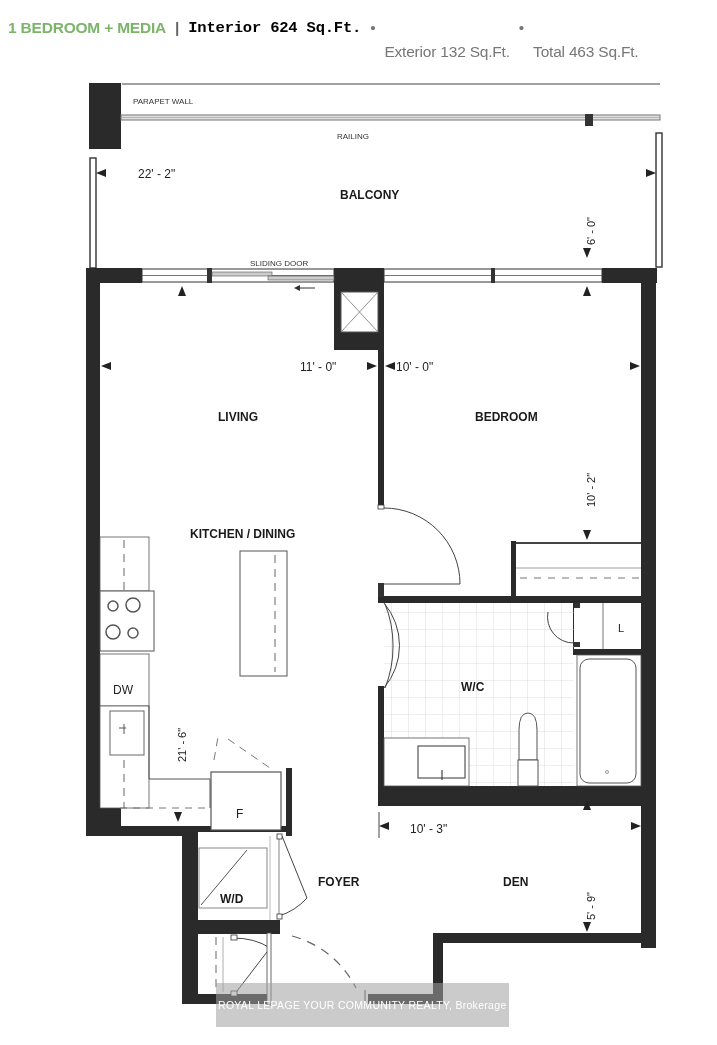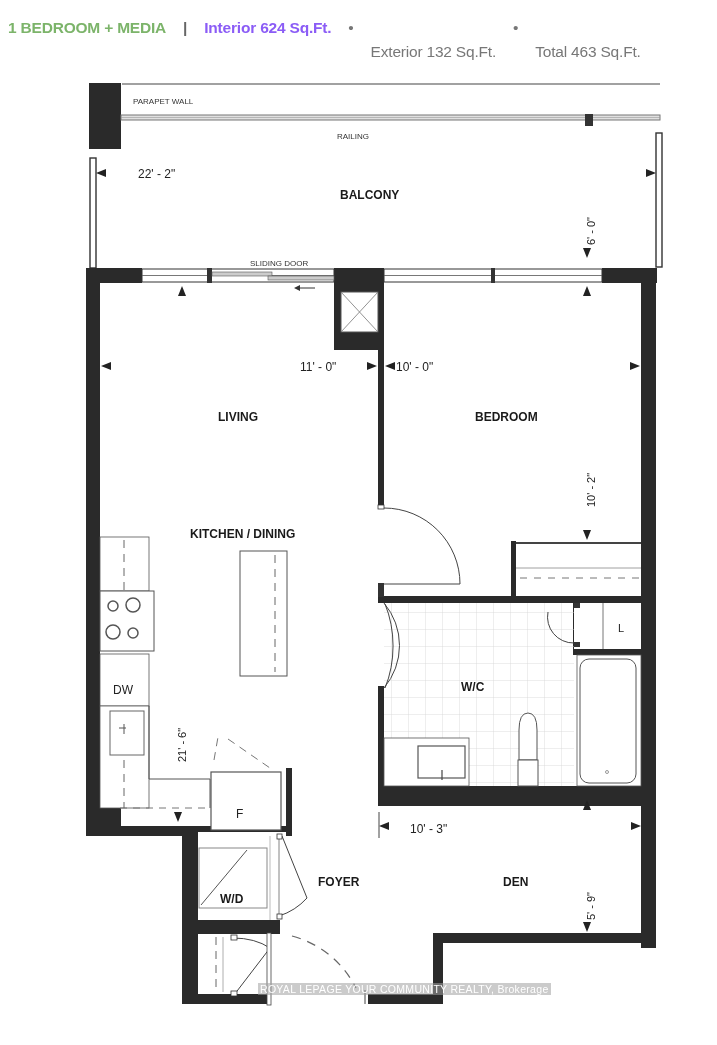--- a/index.html
+++ b/index.html
@@ -1,27 +1,27 @@
 <!DOCTYPE html>
 <html><head>
   <meta charset="utf-8">
   <style>
     html, body { margin: 0; padding: 0; background: #ffffff; }
     body { width: 717px; height: 1045px; position: relative; overflow: hidden; font-family: "Liberation Sans", sans-serif; }
-    .header { position: absolute; left: 8px; top: 16px; height: 24px; display: flex; align-items: center; white-space: nowrap; font-size: 15.5px; letter-spacing: -0.2px; gap: 8px; }
+    .header { position: absolute; left: 8px; top: 16px; height: 24px; display: flex; align-items: center; white-space: nowrap; font-size: 15.5px; letter-spacing: -0.2px; }
     .hdr-type { color: #7cb46a; font-weight: bold; }
     .hdr-sep { color: #666; margin: 0 9px; font-weight: bold; }
-    .hdr-interior { color: #8b5cf6; font-weight: bold; }
+    .hdr-interior { color: #000000; font-weight: bold; font-family: Liberation Mono, monospace; }
     .hdr-dot { color: #777; margin: 0 9px; }
     .hdr-light { color: #777; margin-top: 48px; }
     svg#plan { position: absolute; left: 0; top: 0; }
     .lbl { font-family: "Liberation Sans", sans-serif; font-weight: bold; fill: #1a1a1a; }
     .dim { font-family: "Liberation Sans", sans-serif; fill: #222; }
     .small { font-family: "Liberation Sans", sans-serif; fill: #333; font-size: 8px; }
-    .wm { position: absolute; left: 216px; top: 983px; font-size: 10.5px; color: #ffffff; background: rgba(160,160,160,0.55); padding: 0 2px; letter-spacing: 0.3px; white-space: nowrap; font-family: "Liberation Sans", sans-serif; margin-left: 42px; }
+    .wm { position: absolute; left: 216px; top: 983px; font-size: 10.5px; color: #ffffff; background: rgba(160,160,160,0.55); padding: 16px 2px; letter-spacing: 0.3px; white-space: nowrap; font-family: "Liberation Sans", sans-serif; }
   </style>
 </head>
 <body>
 
 <div class="header">
   <span class="hdr-type">1 BEDROOM + MEDIA</span>
   <span class="hdr-sep">|</span>
   <span class="hdr-interior">Interior 624 Sq.Ft.</span>
   <span class="hdr-dot">•</span>
   <span class="hdr-light">Exterior 132 Sq.Ft.</span>

